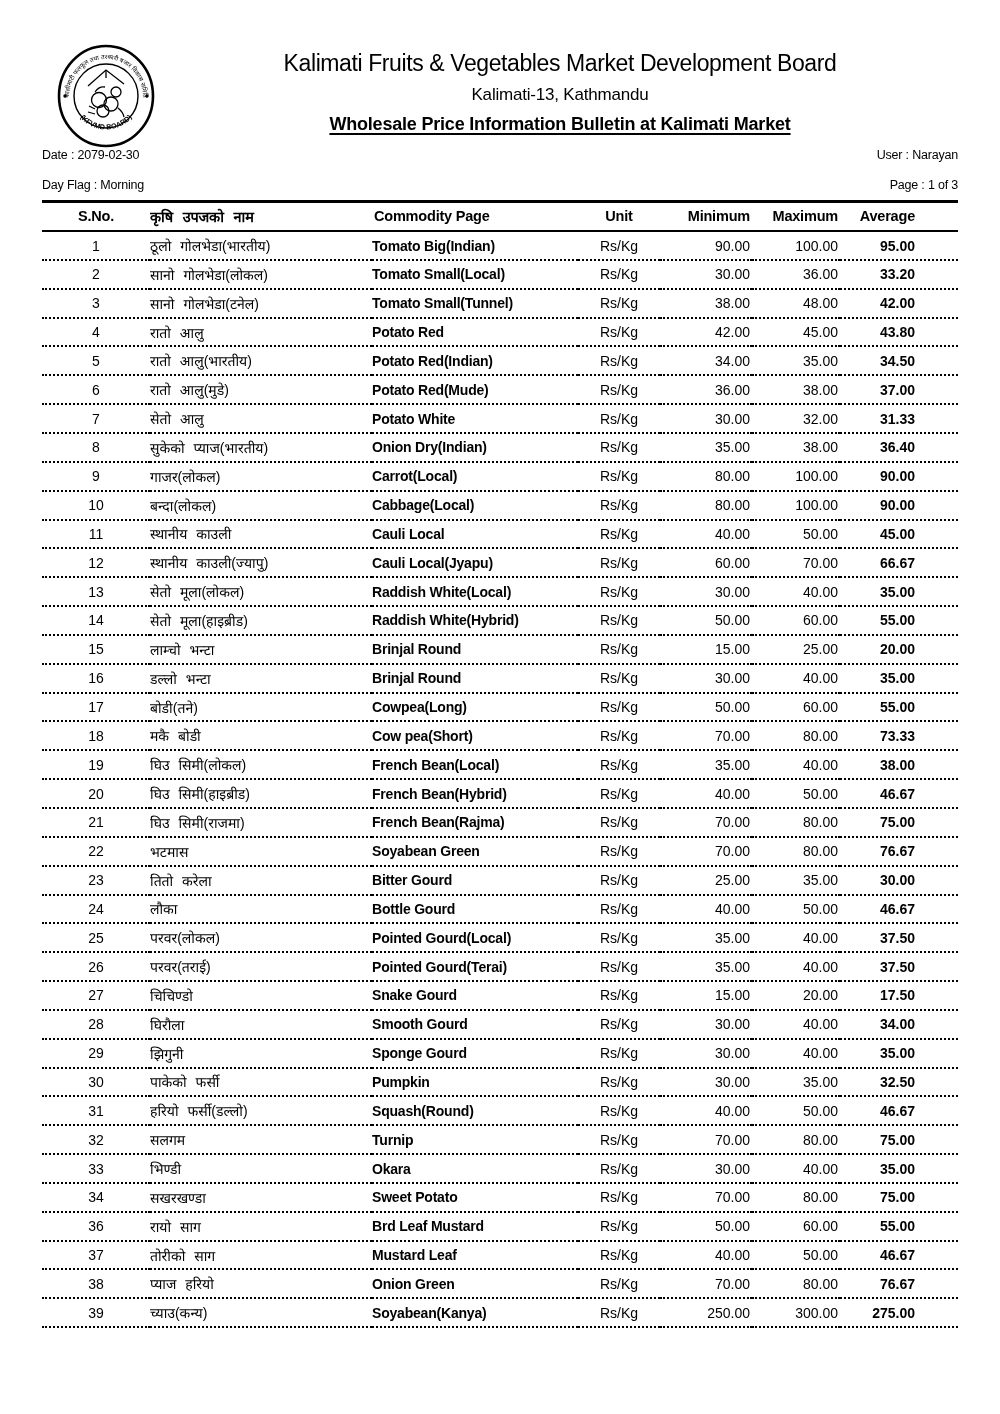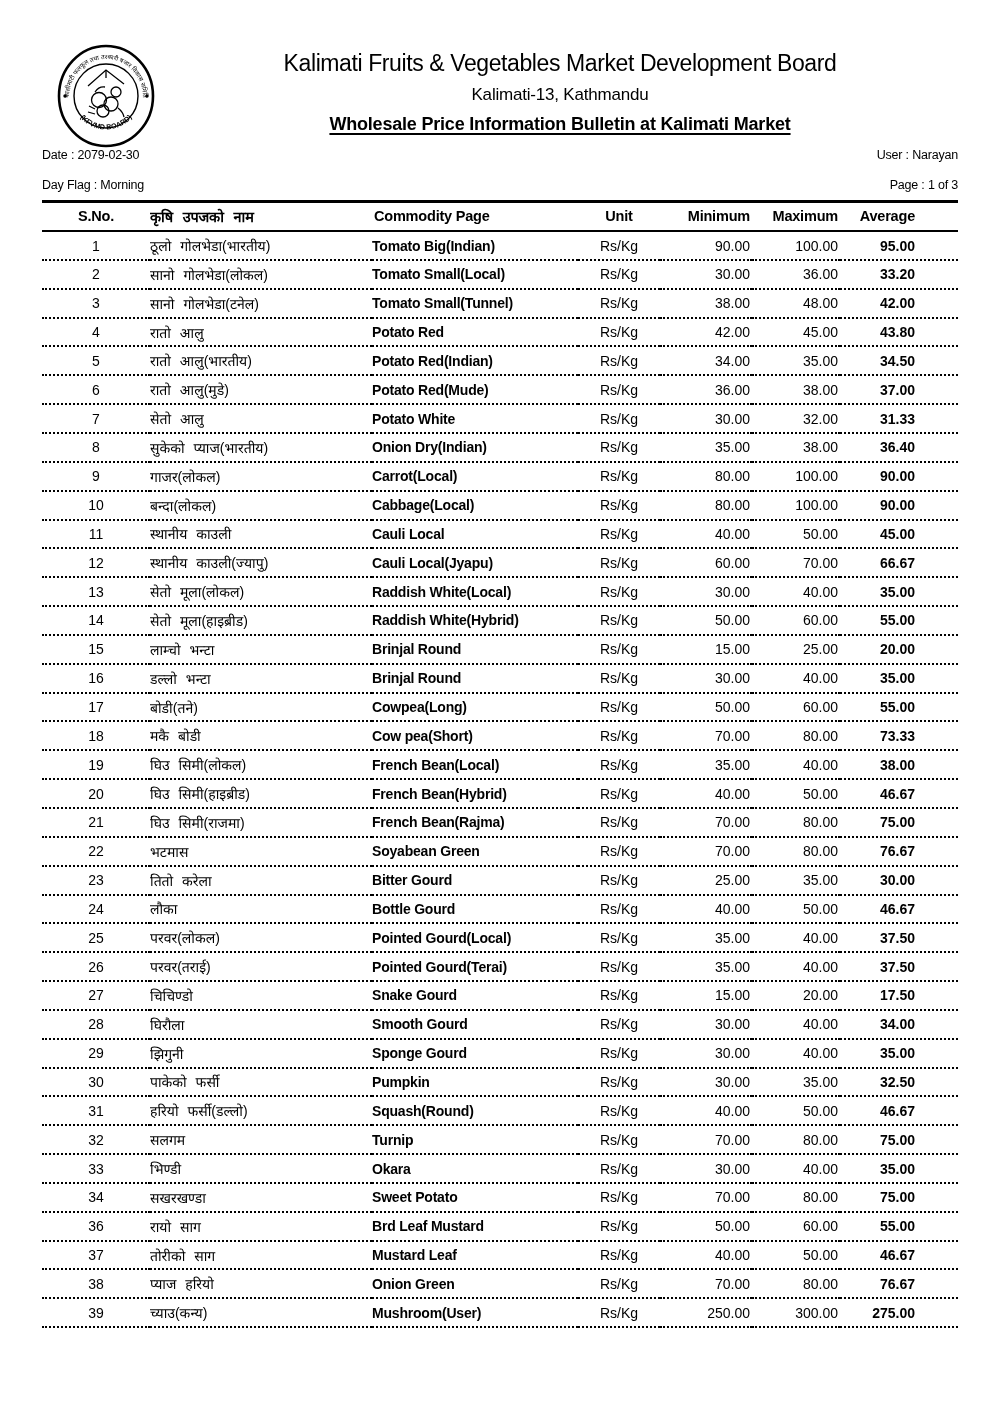--- a/index.html
+++ b/index.html
@@ -485,21 +485,21 @@
       <td class="c-np">प्याज हरियो</td>
       <td class="c-en">Onion Green</td>
       <td class="c-unit">Rs/Kg</td>
       <td class="c-min">70.00</td>
       <td class="c-max">80.00</td>
       <td class="c-avg">76.67</td>
     </tr>
         <tr>
       <td class="c-sno">39</td>
       <td class="c-np">च्याउ(कन्य)</td>
-      <td class="c-en">Mushroom(User)</td>
+      <td class="c-en">Soyabean(Kanya)</td>
       <td class="c-unit">Rs/Kg</td>
       <td class="c-min">250.00</td>
       <td class="c-max">300.00</td>
       <td class="c-avg">275.00</td>
     </tr>
       </tbody>
   </table>
 
 </div>
 

